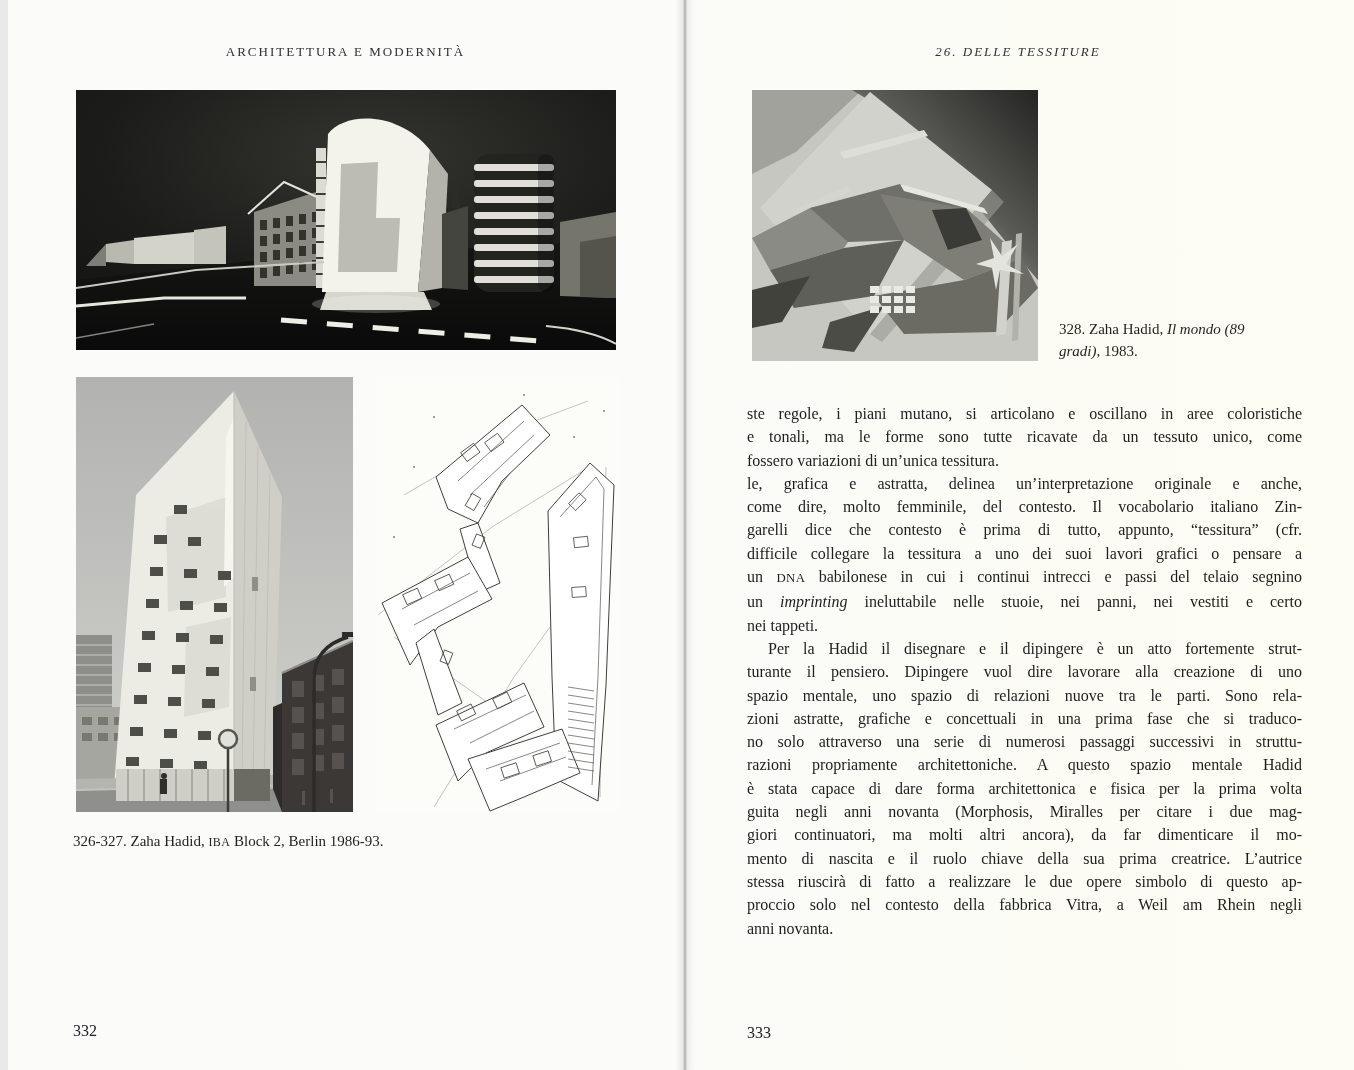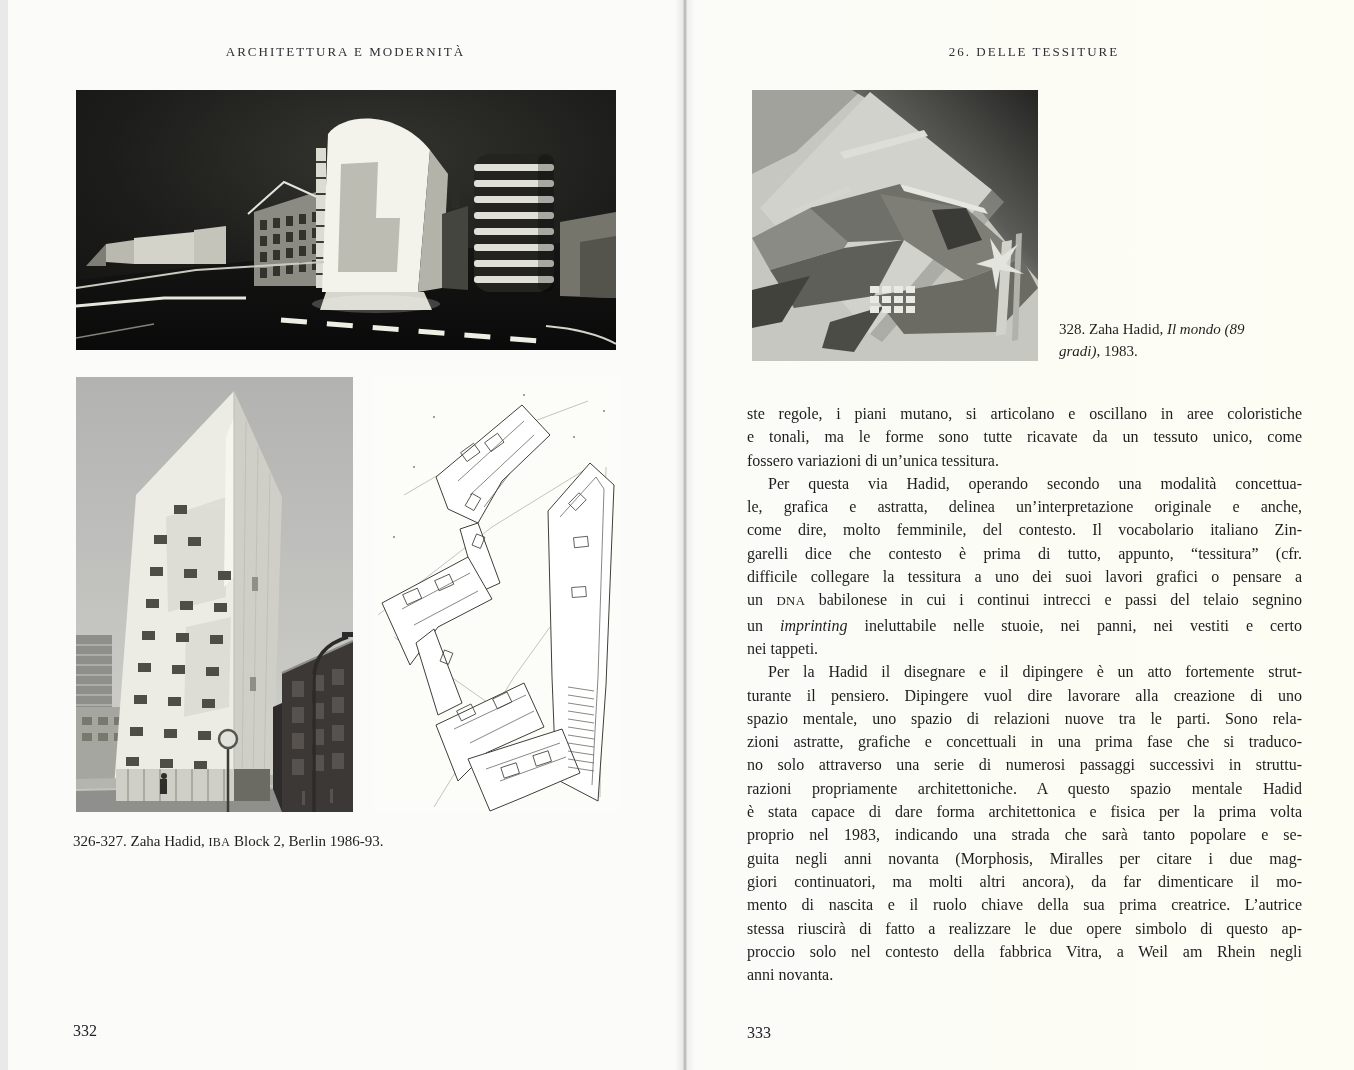--- a/index.html
+++ b/index.html
@@ -5,21 +5,21 @@
   html,body{margin:0;padding:0;background:#e9e9e9;}
   .spread{position:relative;width:1354px;height:1070px;background:#fbfbf9;overflow:hidden;
           font-family:"Liberation Serif","DejaVu Serif",serif;color:#1d1d1d;margin-left:8px;}
   .page{position:absolute;top:0;height:100%;}
   #left-page{left:0;width:669px;background:#fbfbf9;}
   #right-page{left:685px;width:669px;background:linear-gradient(to right,#fbfbf8,#fdfdf3);}
   .gutter{position:absolute;left:667px;top:0;width:20px;height:100%;
           background:linear-gradient(to right,rgba(0,0,0,0) 0%,rgba(0,0,0,0.07) 38%,rgba(90,90,90,0.45) 50%,rgba(0,0,0,0.05) 62%,rgba(0,0,0,0) 100%);}
   .running-head{position:absolute;top:44px;font-size:13px;letter-spacing:2px;color:#2f2f35;text-align:center;}
   #left-head{left:65px;width:545px;}
-  #right-head{left:64px;width:554px;}
+  #right-head{left:48px;width:554px;font-style:italic;}
   .fig{position:absolute;}
   .fig svg{display:block;}
   .caption{position:absolute;font-size:15px;line-height:22px;color:#1f1f1f;}
   #left-captions{left:65px;top:830px;width:560px;}
   #right-caption{left:366px;top:318px;width:252px;}
   .body-col{position:absolute;font-size:16px;}
   #left-body{left:65px;top:912px;width:546px;line-height:26px;}
   #right-body{left:54px;top:402px;width:555px;line-height:23.3px;}
   .line{text-align:justify;text-align-last:justify;}
   .line.lastline{text-align-last:left;}
@@ -342,36 +342,34 @@
 
     <div class="caption" id="right-caption">
         <div class="cap-line">328. Zaha Hadid, <i>Il mondo (89</i></div>
         <div class="cap-line"><i>gradi)</i>, 1983.</div>
       </div>
 
     <div class="body-col" id="right-body">
         <div class="line">ste regole, i piani mutano, si articolano e oscillano in aree coloristiche</div>
         <div class="line">e tonali, ma le forme sono tutte ricavate da un tessuto unico, come</div>
         <div class="line lastline">fossero variazioni di un’unica tessitura.</div>
-        <div class="line indent">Per questa via Hadid, operando secondo una modalità concettua-</div>
         <div class="line">le, grafica e astratta, delinea un’interpretazione originale e anche,</div>
         <div class="line">come dire, molto femminile, del contesto. Il vocabolario italiano Zin-</div>
         <div class="line">garelli dice che contesto è prima di tutto, appunto, “tessitura” (cfr.</div>
         <div class="line">difficile collegare la tessitura a uno dei suoi lavori grafici o pensare a</div>
         <div class="line">un <span class="sc">DNA</span> babilonese in cui i continui intrecci e passi del telaio segnino</div>
         <div class="line">un <i>imprinting</i> ineluttabile nelle stuoie, nei panni, nei vestiti e certo</div>
         <div class="line lastline">nei tappeti.</div>
         <div class="line indent">Per la Hadid il disegnare e il dipingere è un atto fortemente strut-</div>
         <div class="line">turante il pensiero. Dipingere vuol dire lavorare alla creazione di uno</div>
         <div class="line">spazio mentale, uno spazio di relazioni nuove tra le parti. Sono rela-</div>
         <div class="line">zioni astratte, grafiche e concettuali in una prima fase che si traduco-</div>
         <div class="line">no solo attraverso una serie di numerosi passaggi successivi in struttu-</div>
         <div class="line">razioni propriamente architettoniche. A questo spazio mentale Hadid</div>
         <div class="line">è stata capace di dare forma architettonica e fisica per la prima volta</div>
-        <div class="line">proprio nel 1983, indicando una strada che sarà tanto popolare e se-</div>
         <div class="line">guita negli anni novanta (Morphosis, Miralles per citare i due mag-</div>
         <div class="line">giori continuatori, ma molti altri ancora), da far dimenticare il mo-</div>
         <div class="line">mento di nascita e il ruolo chiave della sua prima creatrice. L’autrice</div>
         <div class="line">stessa riuscirà di fatto a realizzare le due opere simbolo di questo ap-</div>
         <div class="line">proccio solo nel contesto della fabbrica Vitra, a Weil am Rhein negli</div>
         <div class="line lastline">anni novanta.</div>
       </div>
 
     <div class="pagenum" id="right-pagenum">333</div>
   </div>

